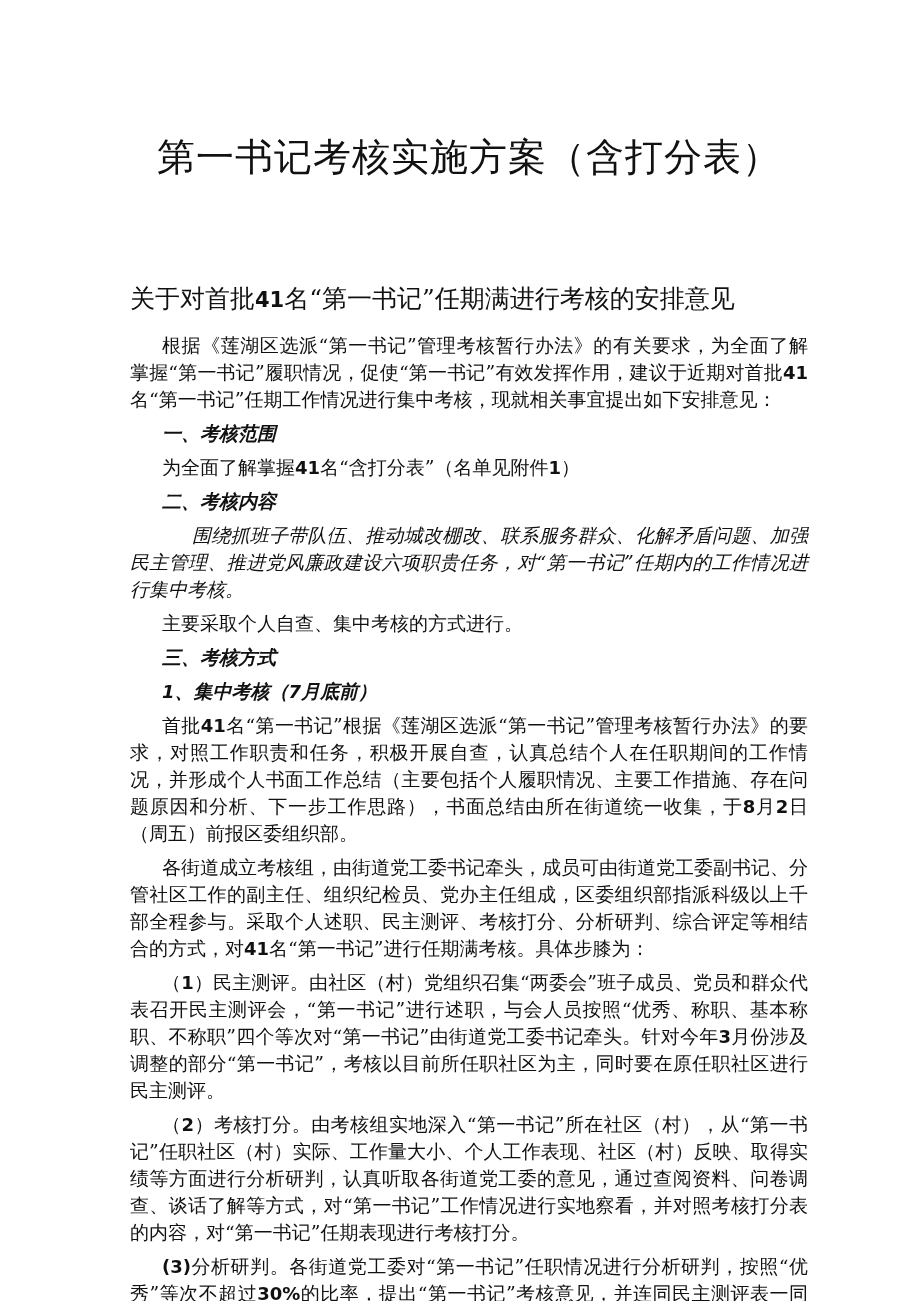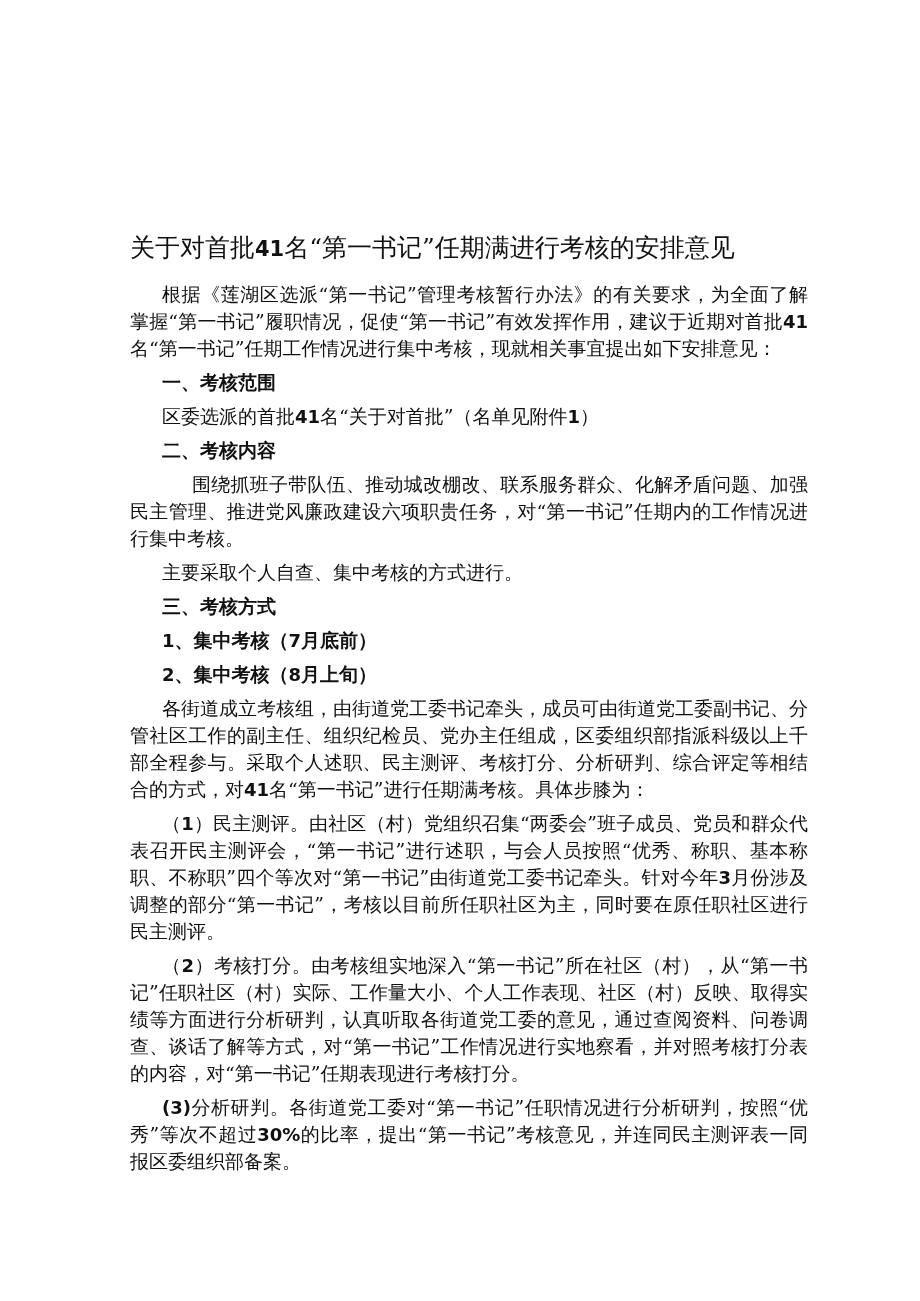--- a/index.html
+++ b/index.html
@@ -35,42 +35,43 @@
     margin-top: 16px;
     font-size: 19px;
     line-height: 27px;
     text-align: justify;
     text-align-last: left;
   }
   .para {
     margin: 7px 0;
     text-indent: 32px;
   }
-  .para.big-indent { text-indent: 62px; }
-  .para.heading { font-weight: bold; }
+  .para.big-indent { text-indent: 62px; font-style: italic; }
+  .para.heading { font-weight: bold; font-style: italic; }
   .num {
     font-family: "DejaVu Sans", "Liberation Sans", sans-serif;
     font-weight: bold;
     font-size: 18px;
   }
   .subtitle .num { font-size: 21px; }
 </style>
 </head>
 <body>
 
 <div class="doc">
+  <h1 class="title"><span>第一书记考核实施方案（含打分表）</span></h1>
   <div class="subtitle"><span>关于对首批</span><span class="num">41</span><span>名“第一书记”任期满进行考核的安排意见</span></div>
   <div class="body-text" id="body-text">
       <p class="para"><span>根据《莲湖区选派“第一书记”管理考核暂行办法》的有关要求，为全面了解掌握“第一书记”履职情况，促使“第一书记”有效发挥作用，建议于近期对首批</span><span class="num">41</span><span>名“第一书记”任期工作情况进行集中考核，现就相关事宜提出如下安排意见：</span></p>
       <p class="para heading"><span>一、考核范围</span></p>
-      <p class="para"><span>区委选派的首批</span><span class="num">41</span><span>名“关于对首批”（名单见附件</span><span class="num">1</span><span>）</span></p>
+      <p class="para"><span>为全面了解掌握</span><span class="num">41</span><span>名“含打分表”（名单见附件</span><span class="num">1</span><span>）</span></p>
       <p class="para heading"><span>二、考核内容</span></p>
       <p class="para big-indent"><span>围绕抓班子带队伍、推动城改棚改、联系服务群众、化解矛盾问题、加强民主管理、推进党风廉政建设六项职贵任务，对“第一书记”任期内的工作情况进行集中考核。</span></p>
       <p class="para"><span>主要采取个人自查、集中考核的方式进行。</span></p>
       <p class="para heading"><span>三、考核方式</span></p>
       <p class="para heading"><span class="num">1</span><span>、集中考核（</span><span class="num">7</span><span>月底前）</span></p>
-      <p class="para heading"><span class="num">2</span><span>、集中考核（</span><span class="num">8</span><span>月上旬）</span></p>
+      <p class="para"><span>首批</span><span class="num">41</span><span>名“第一书记”根据《莲湖区选派“第一书记”管理考核暂行办法》的要求，对照工作职责和任务，积极开展自查，认真总结个人在任职期间的工作情况，并形成个人书面工作总结（主要包括个人履职情况、主要工作措施、存在问题原因和分析、下一步工作思路），书面总结由所在街道统一收集，于</span><span class="num">8</span><span>月</span><span class="num">2</span><span>日（周五）前报区委组织部。</span></p>
       <p class="para"><span>各街道成立考核组，由街道党工委书记牵头，成员可由街道党工委副书记、分管社区工作的副主任、组织纪检员、党办主任组成，区委组织部指派科级以上千部全程参与。采取个人述职、民主测评、考核打分、分析研判、综合评定等相结合的方式，对</span><span class="num">41</span><span>名“第一书记”进行任期满考核。具体步膝为：</span></p>
       <p class="para"><span>（</span><span class="num">1</span><span>）民主测评。由社区（村）党组织召集“两委会”班子成员、党员和群众代表召开民主测评会，“第一书记”进行述职，与会人员按照“优秀、称职、基本称职、不称职”四个等次对“第一书记”由街道党工委书记牵头。针对今年</span><span class="num">3</span><span>月份涉及调整的部分“第一书记”，考核以目前所任职社区为主，同时要在原任职社区进行民主测评。</span></p>
       <p class="para"><span>（</span><span class="num">2</span><span>）考核打分。由考核组实地深入“第一书记”所在社区（村），从“第一书记”任职社区（村）实际、工作量大小、个人工作表现、社区（村）反映、取得实绩等方面进行分析研判，认真听取各街道党工委的意见，通过查阅资料、问卷调查、谈话了解等方式，对“第一书记”工作情况进行实地察看，并对照考核打分表的内容，对“第一书记”任期表现进行考核打分。</span></p>
       <p class="para"><span class="num">(3)</span><span>分析研判。各街道党工委对“第一书记”任职情况进行分析研判，按照“优秀”等次不超过</span><span class="num">30%</span><span>的比率，提出“第一书记”考核意见，并连同民主测评表一同报区委组织部备案。</span></p>
     </div>
 </div>
 
 </body></html>

